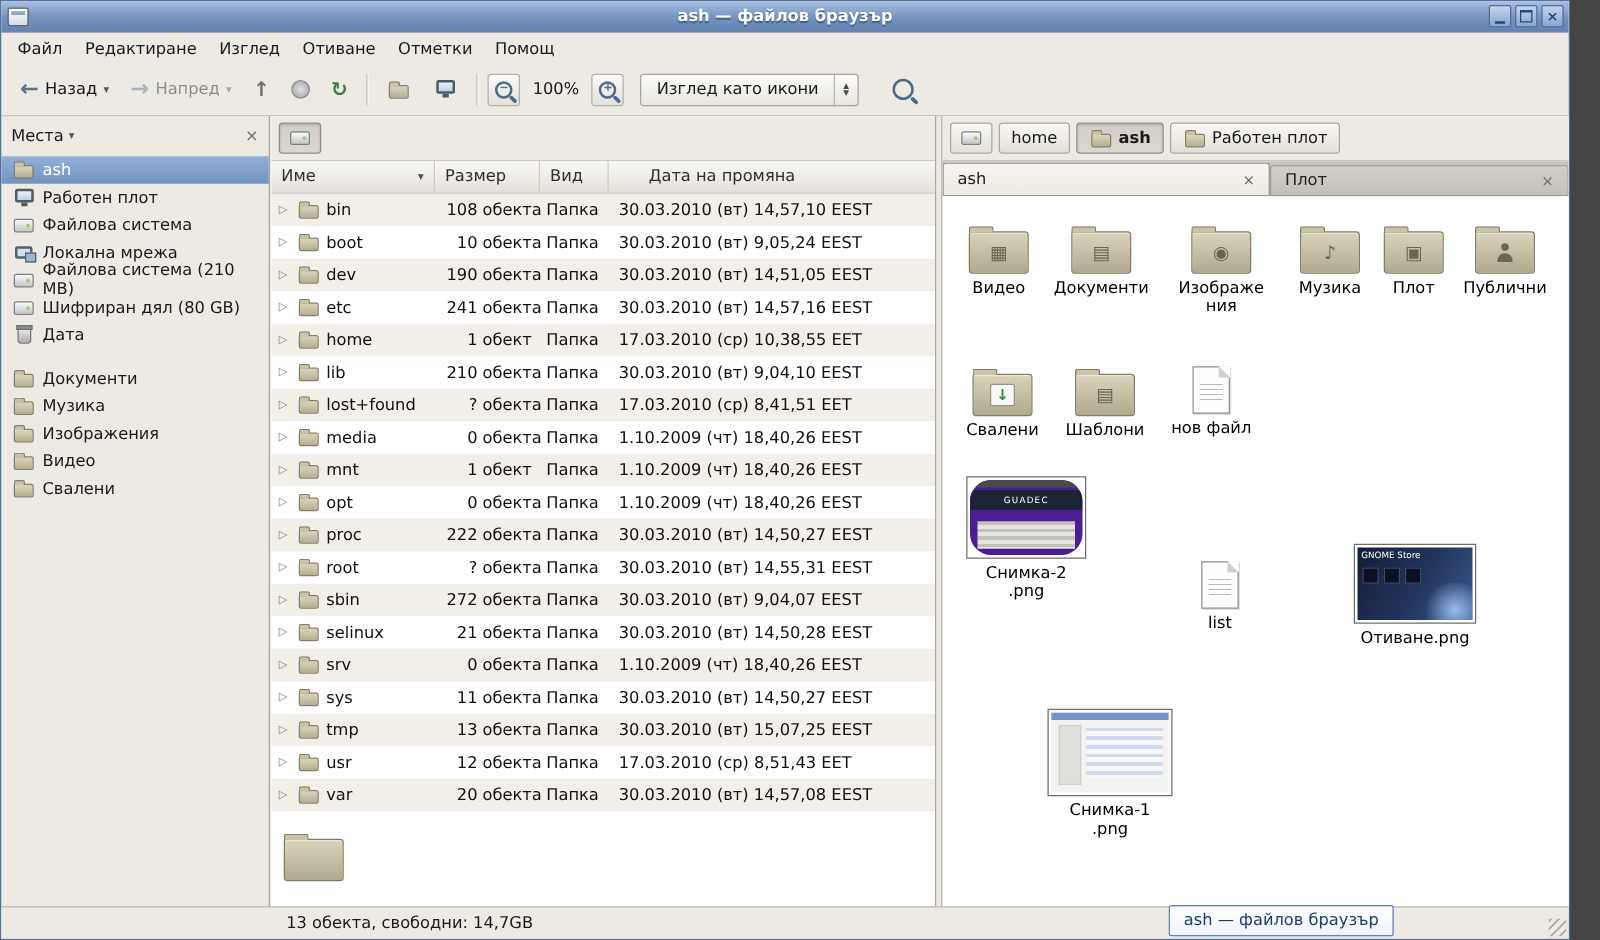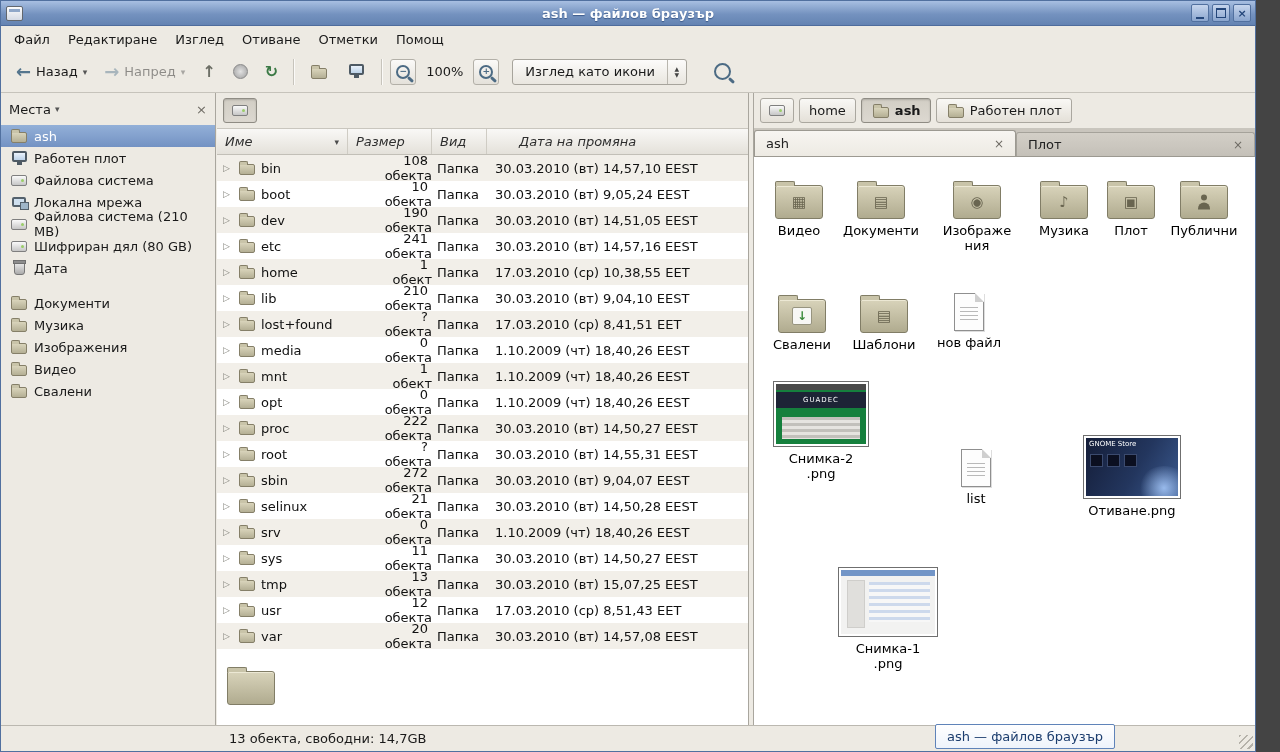--- a/index.html
+++ b/index.html
@@ -79,28 +79,28 @@
   .path-btn{height:25px;border:1px solid #aaa79f;border-radius:3px;background:linear-gradient(#f9f8f5,#e4e0d8);
     display:flex;align-items:center;gap:4px;padding:0 9px;box-sizing:border-box;}
   .path-btn.icon-only{padding:0 6px;}
   .path-btn.current{background:linear-gradient(#d2cec5,#dcd8d0);border-color:#8f8c84;font-weight:bold;
     box-shadow:inset 0 1px 2px rgba(0,0,0,.18);}
   
   #middle-pane{position:absolute;left:216px;top:92px;width:532px;bottom:26px;background:#fff;
     border-right:1px solid #a9a69e;box-sizing:border-box;overflow:hidden;}
   #list-header{height:26px;display:flex;background:linear-gradient(#f9f8f6,#e4e1da);border-bottom:1px solid #c2bfb7;
     color:#2e2e2e;box-sizing:border-box;}
-  .hcell{display:flex;align-items:center;padding:12px 8px;border-right:1px solid #cfccc4;box-sizing:border-box;font-style:italic;}
+  .hcell{display:flex;align-items:center;padding:12px 8px;border-right:1px solid #cfccc4;box-sizing:border-box;}
   .c-name{width:131px;}.c-size{width:84px;}.c-type{width:55px;}.c-date{flex:1;border-right:none;margin-left:24px;}
   .sort-arrow{margin-left:auto;font-size:9px;color:#4c4c4c;}
   .tr{height:26px;display:flex;align-items:center;color:#111;}
   .tr:nth-child(odd){background:#f2efe9;}
   .cell-name{width:131px;display:flex;align-items:center;gap:4px;padding-left:6px;box-sizing:border-box;overflow:hidden;}
   .expander{color:#85857d;font-size:9px;width:10px;flex:none;}
-  .cell-size{width:84px;display:flex;align-items:flex-end;box-sizing:border-box;padding-left:6px;flex-direction:column;}
+  .cell-size{width:84px;display:flex;align-items:center;box-sizing:border-box;padding-left:6px;}
   .size-num{width:28px;text-align:right;margin-right:4px;flex:none;}
   .cell-type{width:55px;padding-left:5px;box-sizing:border-box;}
   .cell-date{flex:1;padding-left:8px;white-space:nowrap;overflow:hidden;}
   .ghost-folder{position:absolute;left:10px;bottom:20px;}
   
   #right-pane{position:absolute;left:752px;top:92px;right:0;bottom:26px;background:#fff;
     border-left:1px solid #a9a69e;box-sizing:border-box;overflow:hidden;}
   #tabbar{height:28px;background:#c9c5bd;display:flex;border-bottom:1px solid #9c9991;box-sizing:border-box;}
   .tab{display:flex;align-items:center;padding:0 11px;border-radius:3px 3px 0 0;box-sizing:border-box;color:#222;}
   .tab.active{background:linear-gradient(#f7f5f1,#edeae3);border:1px solid #9c9991;border-bottom:none;margin-top:1px;}
@@ -123,21 +123,21 @@
   .em-person::before{content:"";position:absolute;left:4px;top:0;width:6px;height:6px;border-radius:50%;background:#696550;}
   .em-person::after{content:"";position:absolute;left:1px;bottom:0;width:12px;height:7px;border-radius:6px 6px 0 0;background:#696550;}
   .page-lg{width:30px;height:38px;background:#fdfdfd;border:1px solid #8f8f8f;position:relative;
     box-shadow:1px 1px 0 #ddd;box-sizing:border-box;}
   .page-lg::before{content:"";position:absolute;right:-1px;top:-1px;width:0;height:0;
     border-style:solid;border-width:0 9px 9px 0;border-color:#fff #fff #cfcfcf #d9d9d9;}
   .page-lg::after{content:"";position:absolute;left:5px;right:5px;top:13px;height:15px;
     background:repeating-linear-gradient(#b9b9b9 0 1px,transparent 1px 4px);}
   .thumb{background:#fff;border:1px solid #6f6f6f;padding:2px;}
   .thumb-inner{position:relative;overflow:hidden;}
-  .ti-browser{width:90px;height:60px;background:#15803d;}
+  .ti-browser{width:90px;height:60px;background:#4c1d95;border-radius:17px;}
   .ti-browser::before{content:"";position:absolute;left:0;right:0;top:0;height:6px;background:#4a4a4a;}
   .ti-browser::after{content:"";position:absolute;left:6px;right:6px;bottom:5px;height:22px;
     background:repeating-linear-gradient(#c2c0bb 0 3px,#e6e4e0 3px 6px);}
   .ti-band{position:absolute;left:0;right:0;top:8px;height:16px;background:#1d2436;display:flex;
     align-items:center;justify-content:center;color:#fff;font-size:7px;letter-spacing:1px;}
   .ti-store{width:92px;height:58px;background:linear-gradient(120deg,#141d38,#23365e 55%,#3b5a8f);}
   .ti-store-text{position:absolute;left:3px;top:2px;color:#fff;font-size:7px;white-space:nowrap;}
   .ti-store::after{content:"";position:absolute;right:-12px;bottom:-14px;width:52px;height:44px;border-radius:50%;
     background:radial-gradient(circle,rgba(170,205,255,.85),rgba(170,205,255,0) 70%);}
   .ti-shirts{position:absolute;left:4px;top:16px;display:flex;gap:4px;}

